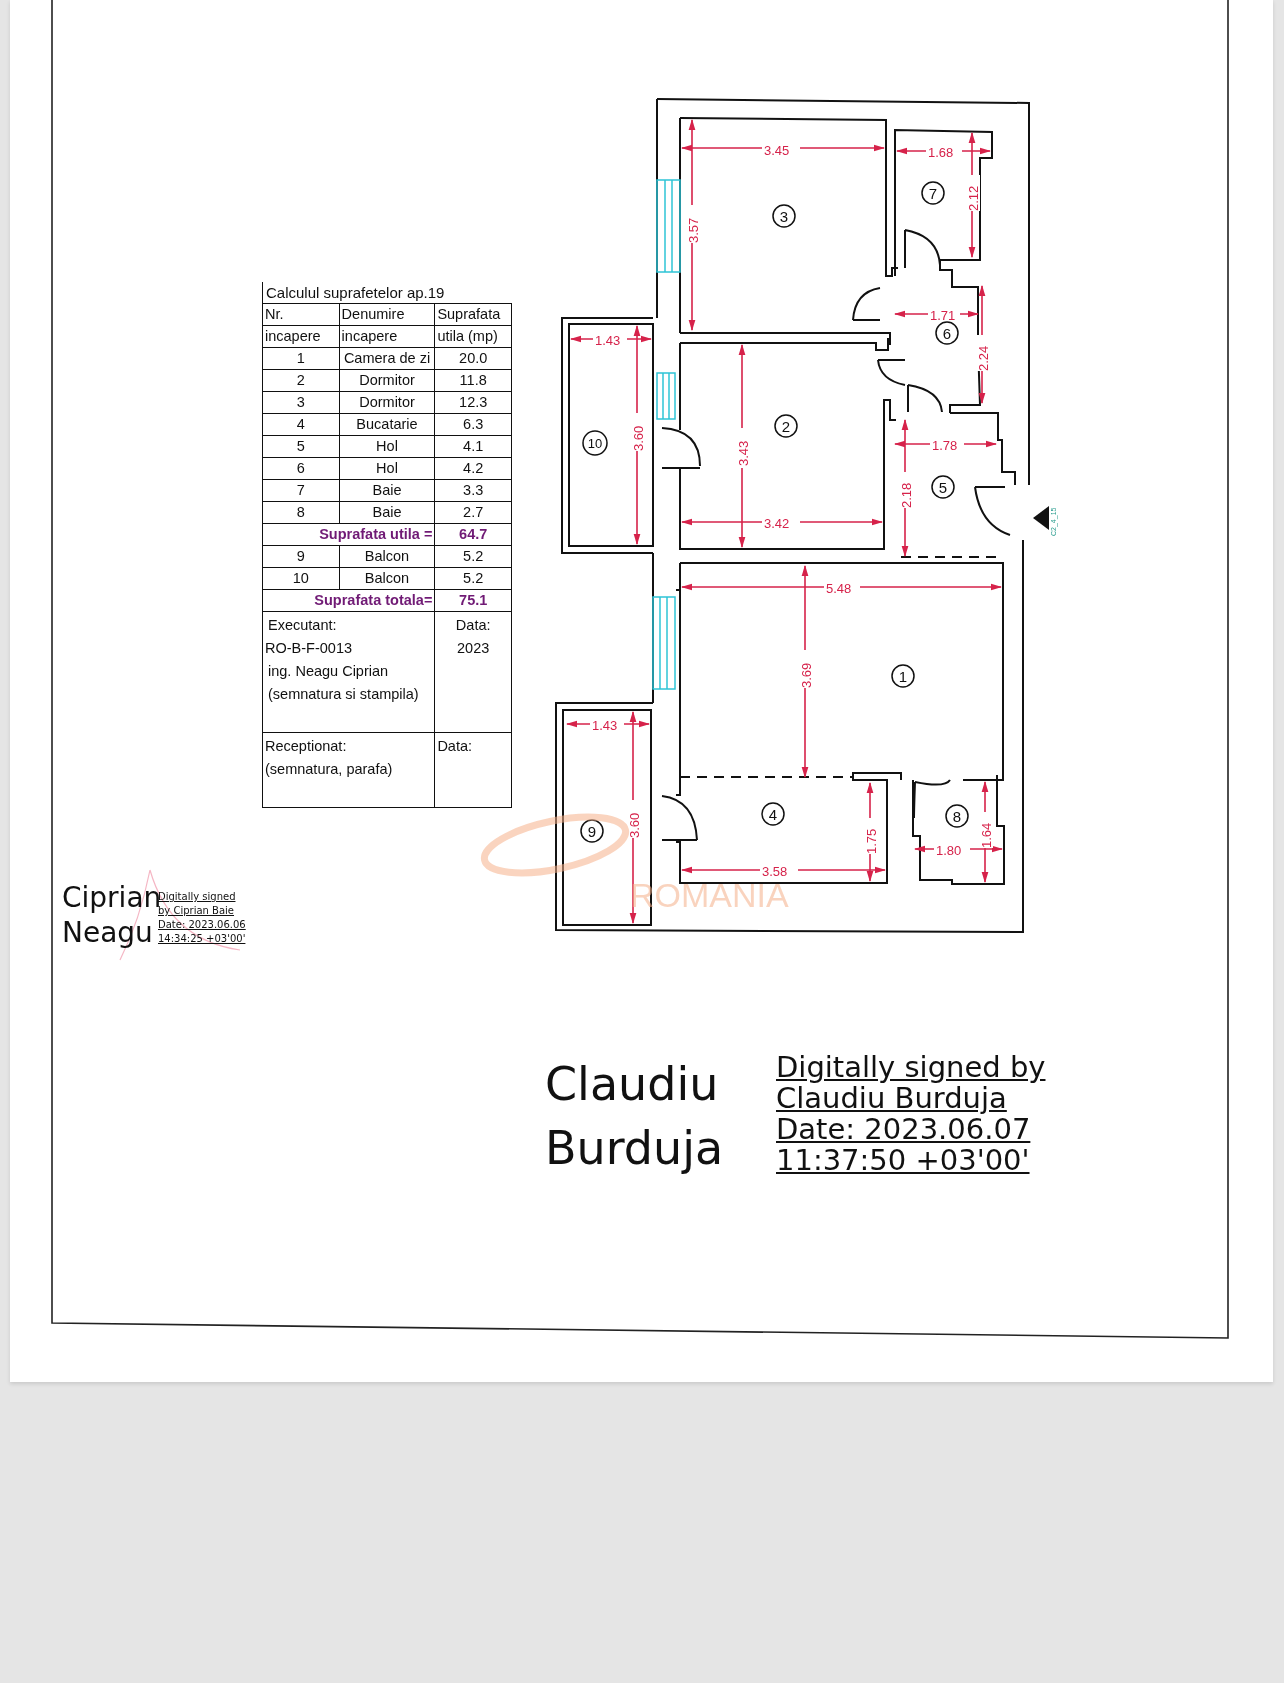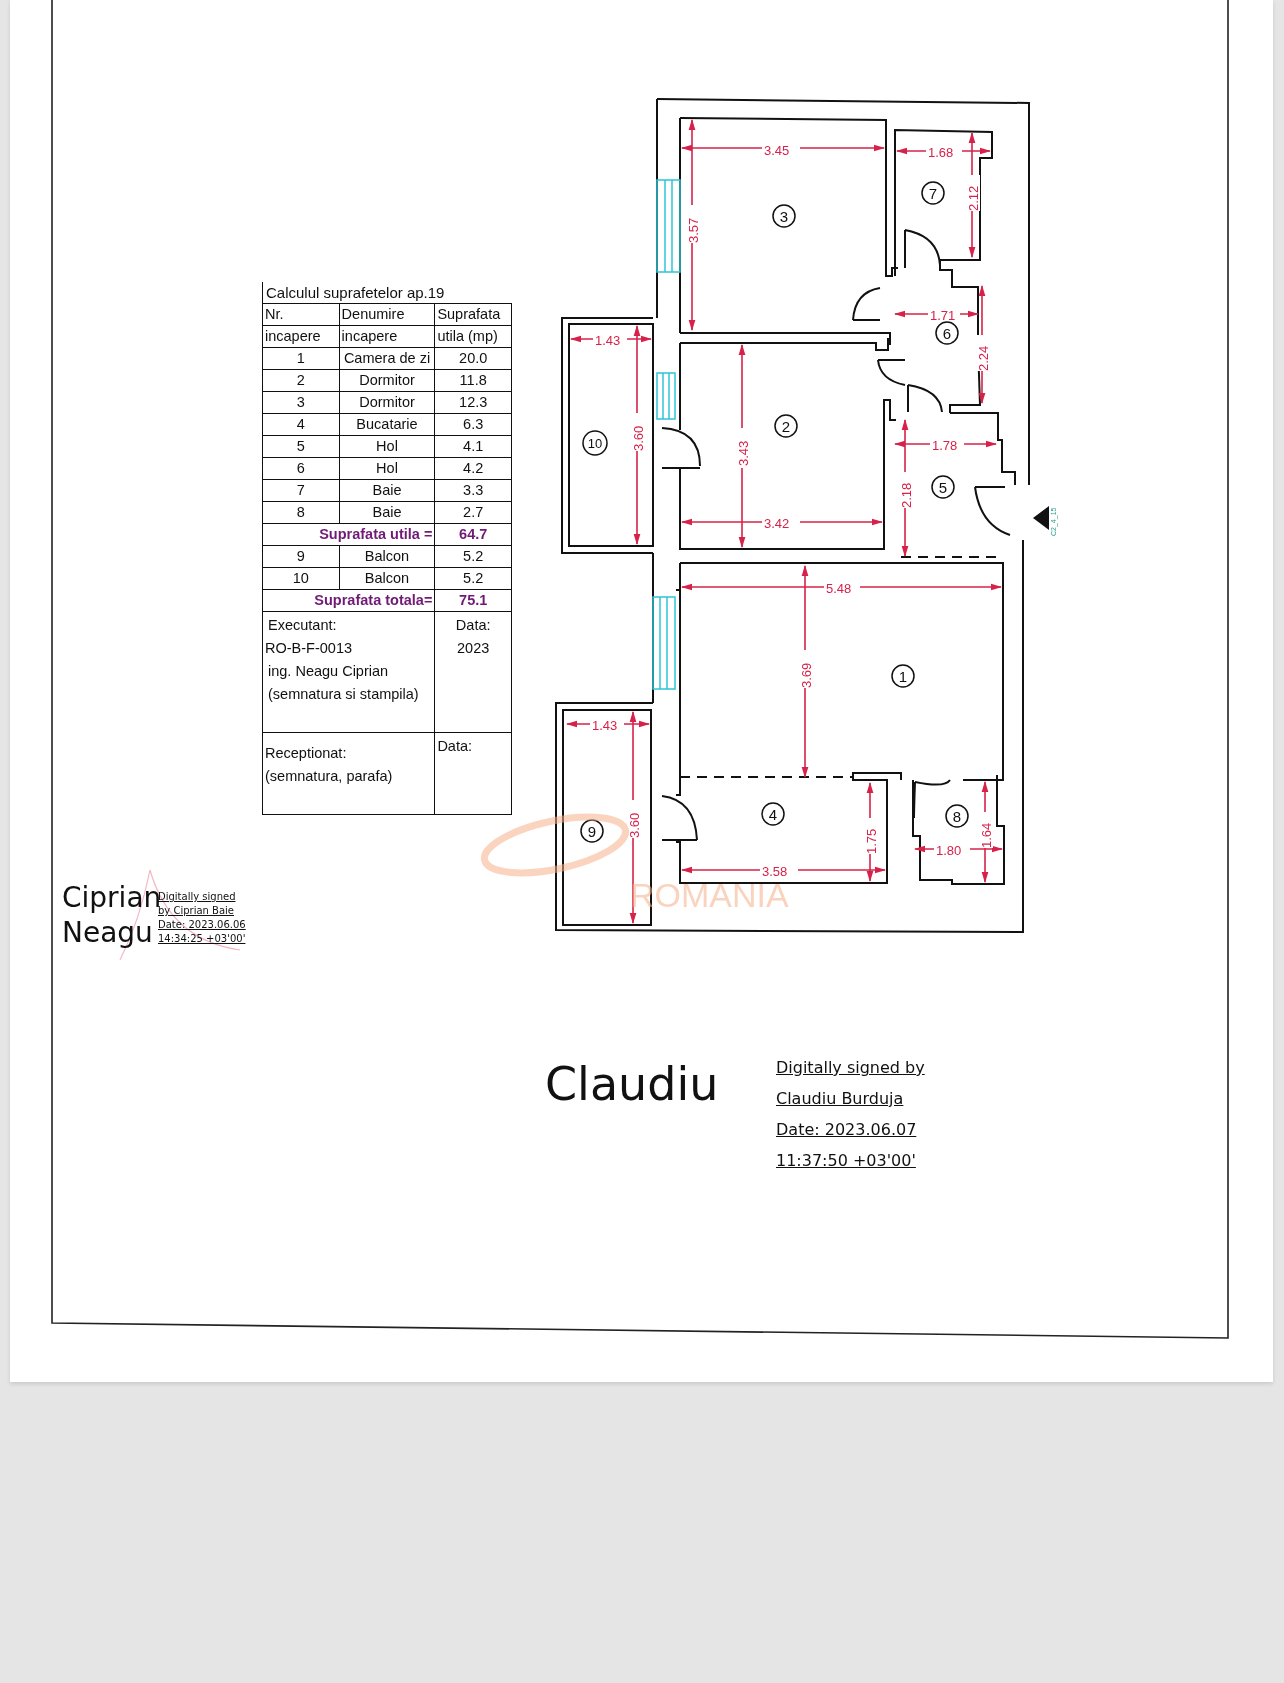--- a/index.html
+++ b/index.html
@@ -112,21 +112,21 @@
       <span class="ml">RO-B-F-0013</span>
       <span class="ml" style="padding-left:3px">ing. Neagu Ciprian</span>
       <span class="ml" style="padding-left:3px">(semnatura si stampila)</span>
     </td>
     <td class="c" style="padding-top:2px;">
       <span class="ml">Data:</span>
       <span class="ml">2023</span>
     </td>
   </tr>
   <tr class="big">
-    <td colspan="2" style="height:72px;padding-top:9px;">
+    <td colspan="2" style="height:72px;padding-top:2px;">
       <span class="ml">Receptionat:</span>
       <span class="ml">(semnatura, parafa)</span>
     </td>
     <td style="padding-top:2px;">
       <span class="ml">Data:</span>
     </td>
   </tr>
 </tbody>
   </table>
 
@@ -305,19 +305,20 @@
 </div>
 <div class="sig-meta" style="left:158px;top:890px;font-size:10px;line-height:14px;">
   <div>Digitally signed</div>
   <div>by Ciprian Baie</div>
   <div>Date: 2023.06.06</div>
   <div>14:34:25 +03'00'</div>
 </div>
 
 <div class="sig-name" style="left:545px;top:1052px;font-size:46px;line-height:64px;">
   <div>Claudiu</div>
+  <div>Burduja</div>
 </div>
-<div class="sig-meta" style="left:776px;top:1052px;font-size:16px;line-height:31px;">
+<div class="sig-meta" style="left:776px;top:1052px;font-size:29px;line-height:31px;">
   <div>Digitally signed by</div>
   <div>Claudiu Burduja</div>
   <div>Date: 2023.06.07</div>
   <div>11:37:50 +03'00'</div>
 </div>
 
 </body></html>

